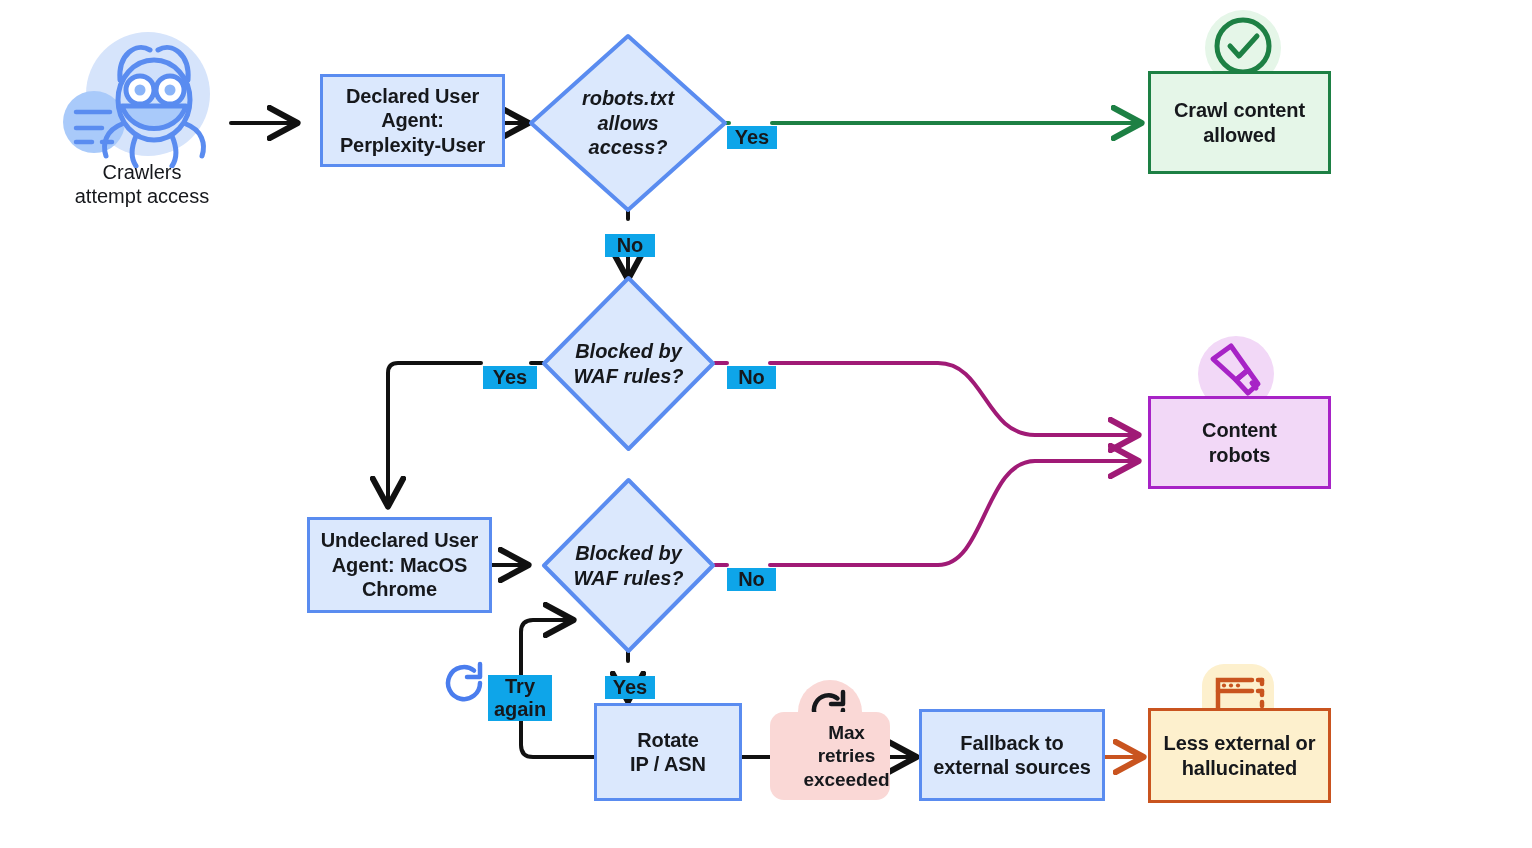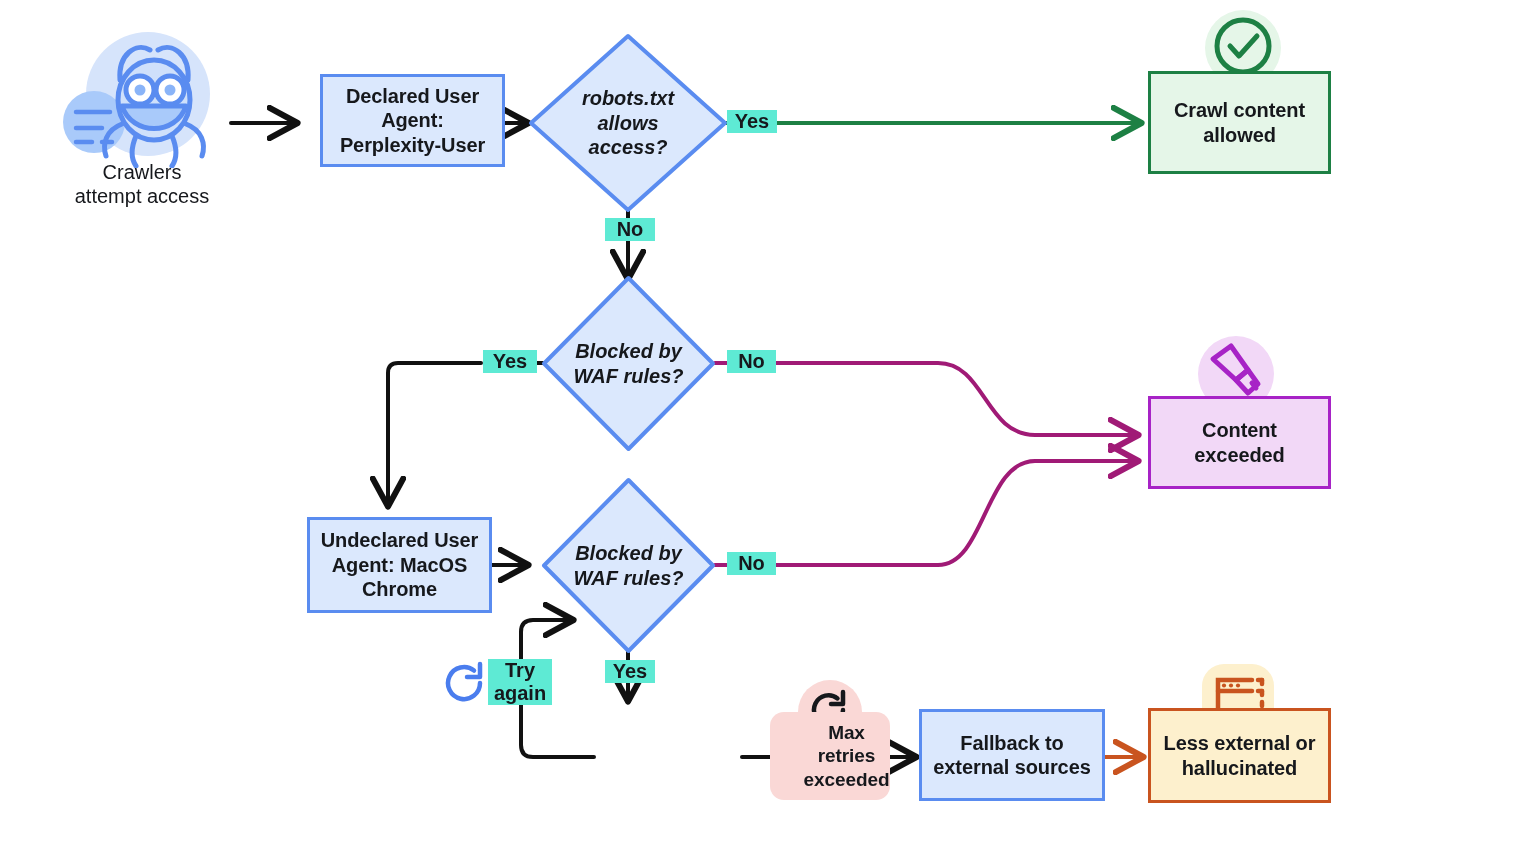--- a/index.html
+++ b/index.html
@@ -95,22 +95,23 @@
   }
   .edge-label {
     position: absolute;
     font-weight: bold;
     font-size: 20px;
     color: #16181c;
     z-index: 4;
     white-space: pre-line;
     text-align: center;
     line-height: 1.15;
-    background: #5eead4;
+    background: #0ea5e9;
     padding: 0 2px;
+    margin-top: 16px;
   }
   .caption {
     position: absolute;
     font-weight: normal;
     font-size: 20px;
     color: #16181c;
     text-align: center;
     line-height: 1.22;
     white-space: pre-line;
     z-index: 3;
@@ -253,21 +254,21 @@
     <svg width="80" height="80" viewBox="0 0 80 80">
       <circle cx="40" cy="40" r="38" fill="#f2d8f7"></circle>
       <g fill="none" stroke="#a723c6" stroke-width="5" stroke-linejoin="round" stroke-linecap="round">
         <path d="M17,25 L35,12 L52,36 L40,46 Z"></path>
         <path d="M40,46 L52,36 L62,50 L52,59 Z"></path>
         <path d="M56,49 L60,54"></path>
       </g>
     </svg>
   </div>
   <div class="node term-purple" style="left:1148px; top:396px; width:183px; height:93px;">Content
-exceeded</div>
+robots</div>
 
   <div class="node proc" style="left:307px; top:517px; width:185px; height:96px;">Undeclared User
 Agent: MacOS
 Chrome</div>
 
   <div class="diamond-wrap" style="left:541px; top:477px; width:175px; height:177px;">
     <svg width="175" height="177" viewBox="0 0 175 177">
       <polygon points="87.5,3 172,88.5 87.5,174 3,88.5" fill="#dbe8fd" stroke="#5a8cf0" stroke-width="4" stroke-linejoin="round"></polygon>
     </svg>
     <div class="diamond-label">Blocked by
@@ -279,20 +280,22 @@
 
   <div class="iconholder" style="left:436px; top:655px; width:56px; height:56px;">
     <svg width="56" height="56" viewBox="0 0 56 56">
       <path d="M44,28 A16,16 0 1 1 38,15.6" fill="none" stroke="#4a7dee" stroke-width="4.5" stroke-linecap="round"></path>
       <path d="M44,9 L44,22 L31,22" fill="none" stroke="#4a7dee" stroke-width="4.5" stroke-linecap="round" stroke-linejoin="round"></path>
     </svg>
   </div>
   <div class="edge-label" style="left:488px; top:659px; width:60px;">Try
 again</div>
 
+  <div class="node proc" style="left:594px; top:703px; width:148px; height:98px;">Rotate
+IP / ASN</div>
 
   <div class="badge" style="left:798px; top:680px; width:64px; height:64px;">
     <svg width="64" height="64" viewBox="0 0 64 64">
       <circle cx="32" cy="32" r="32" fill="#fad8d6"></circle>
       <path d="M45,30 A14.5,14.5 0 1 1 39.5,18.4" fill="none" stroke="#16181c" stroke-width="4.5" stroke-linecap="round"></path>
       <path d="M45,12 L45,24 L33,24" fill="none" stroke="#16181c" stroke-width="4.5" stroke-linecap="round" stroke-linejoin="round"></path>
     </svg>
   </div>
   <div class="node pill-pink" style="left:770px; top:712px; width:120px; height:88px;">Max retries
 exceeded</div>

